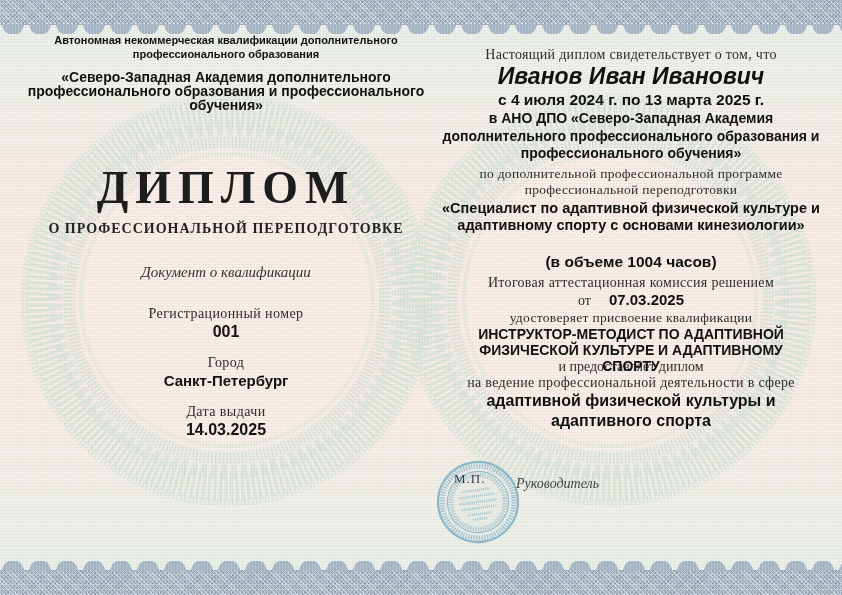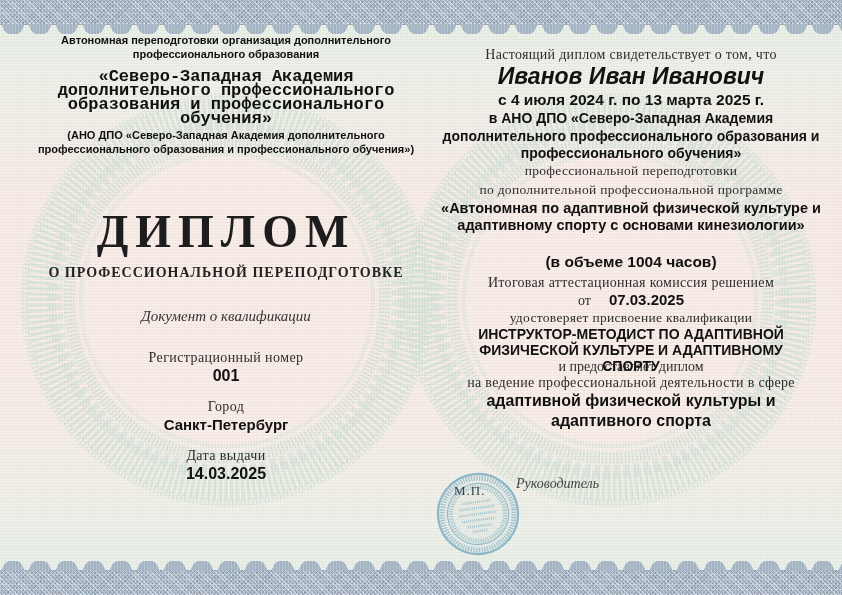--- a/index.html
+++ b/index.html
@@ -39,21 +39,21 @@
     background-image:radial-gradient(circle 11px at 13px 10px, #a2b3c4 97%, rgba(0,0,0,0) 100%);
     background-size:27px 10px;background-repeat:repeat-x;
   }
   
   .rosette{position:absolute;z-index:1;}
   
   .col{position:absolute;z-index:4;text-align:center;}
   .col-left{left:22px;top:34px;width:408px;}
   .col-right{left:441px;top:46px;width:380px;}
   .org-type{font-family:"Liberation Sans",sans-serif;font-weight:bold;font-size:11px;line-height:13.5px;color:#111;}
-  .org-name{font-family:Liberation Mono, monospace;font-weight:bold;font-size:17px;line-height:14px;color:#111;margin-top:9px;}
+  .org-name{font-family:Liberation Sans, sans-serif;font-weight:bold;font-size:14px;line-height:14px;color:#111;margin-top:9px;}
   .org-short{font-family:"Liberation Sans",sans-serif;font-weight:bold;font-size:11px;line-height:13.5px;color:#111;margin-top:3px;}
   .diploma-title{font-size:46px;font-weight:bold;letter-spacing:7px;margin-top:52px;line-height:48px;color:#1d1d1d;}
   .diploma-subtitle{font-size:14px;font-weight:bold;letter-spacing:1px;margin-top:9px;color:#222;}
   .doc-kind{font-style:italic;font-size:15px;margin-top:27px;color:#333;}
   .fld-label{font-size:14px;letter-spacing:.4px;color:#2d2d2d;}
   .fld-value{font-family:"Liberation Sans",sans-serif;font-weight:bold;font-size:16px;color:#111;line-height:19px;}
   .mt48{margin-top:25px;} .mt15{margin-top:14px;}
   .r-serif{font-size:14px;letter-spacing:.3px;line-height:17px;color:#2d2d2d;}
   .r-serif-sm{font-size:13.5px;letter-spacing:.3px;line-height:16px;color:#2d2d2d;}
   .holder-name{font-family:"Liberation Sans",sans-serif;font-weight:bold;font-style:italic;font-size:23px;line-height:27px;color:#111;}
@@ -62,21 +62,21 @@
   .program-name{font-family:"Liberation Sans",sans-serif;font-weight:bold;font-size:14.5px;line-height:17px;color:#111;margin-top:2px;}
   .volume{font-family:"Liberation Sans",sans-serif;font-weight:bold;font-size:15.5px;line-height:18px;color:#111;margin-top:19px;}
   .from-row{font-size:14px;line-height:17px;color:#2d2d2d;}
   .from-row .date{font-family:"Liberation Sans",sans-serif;font-weight:bold;font-size:15px;color:#111;margin-left:18px;}
   .qual{font-family:"Liberation Sans",sans-serif;font-weight:bold;font-size:14px;line-height:16px;color:#111;}
   .overlap-row{position:relative;height:16px;}
   .overlap-row .grants{position:absolute;left:0;right:0;top:1px;font-size:14px;color:#2d2d2d;}
   .overlap-row .qual3{position:absolute;left:0;right:0;top:0;}
   .activity2{font-family:"Liberation Sans",sans-serif;font-weight:bold;font-size:16px;line-height:20px;color:#111;}
   
-  .stamp-area{position:absolute;left:430px;top:466px;width:100px;height:100px;z-index:4;}
+  .stamp-area{position:absolute;left:430px;top:454px;width:100px;height:100px;z-index:4;}
   .mp-label{position:absolute;left:24px;top:17px;font-size:13px;color:#33424a;letter-spacing:1px;z-index:5;}
   .sig-label{position:absolute;left:516px;top:476px;z-index:4;font-style:italic;font-size:14px;color:#3c463f;}
 </style>
 </head>
 <body>
 
 <div class="page">
 
   <div class="band band-top"></div>
   <div class="band band-bottom"></div>
@@ -99,42 +99,41 @@
       <circle r="186" stroke-width="30" stroke-dasharray="3 2.5" opacity=".8"></circle>
       <circle r="172" stroke-width="14" stroke-dasharray="6 4" opacity=".65"></circle>
       <circle r="158" stroke-width="12" stroke-dasharray="2 1.8" opacity=".85"></circle>
       <circle r="146" stroke-width="4" stroke-dasharray="1.5 1.5" opacity=".7"></circle>
     </g>
   </svg>
 
   <div class="texture"></div>
 
   <div class="col col-left">
-    <div class="org-type">Автономная переподготовки организация дополнительного профессионального образования</div>
+    <div class="org-type">Автономная некоммерческая квалификации дополнительного профессионального образования</div>
     <div class="org-name">«Северо-Западная Академия дополнительного профессионального образования и профессионального обучения»</div>
-    <div class="org-short">(АНО ДПО «Северо-Западная Академия дополнительного профессионального образования и профессионального обучения»)</div>
     <div class="diploma-title">ДИПЛОМ</div>
     <div class="diploma-subtitle">О ПРОФЕССИОНАЛЬНОЙ ПЕРЕПОДГОТОВКЕ</div>
     <div class="doc-kind">Документ о квалификации</div>
     <div class="fld-label mt48">Регистрационный номер</div>
     <div class="fld-value">001</div>
     <div class="fld-label mt15">Город</div>
     <div class="fld-value" style="font-size:15px;">Санкт-Петербург</div>
     <div class="fld-label mt15">Дата выдачи</div>
     <div class="fld-value">14.03.2025</div>
   </div>
 
   <div class="col col-right">
     <div class="r-serif">Настоящий диплом свидетельствует о том, что</div>
     <div class="holder-name">Иванов Иван Иванович</div>
     <div class="period">с 4 июля 2024 г. по 13 марта 2025 г.</div>
     <div class="r-org">в АНО ДПО «Северо-Западная Академия дополнительного профессионального образования и профессионального обучения»</div>
+    <div class="r-serif-sm" style="margin-top:3px;">по дополнительной профессиональной программе</div>
     <div class="r-serif-sm">профессиональной переподготовки</div>
-    <div class="r-serif-sm" style="margin-top:3px;">по дополнительной профессиональной программе</div>
-    <div class="program-name">«Автономная по адаптивной физической культуре и адаптивному спорту с основами кинезиологии»</div>
+    <div class="program-name">«Специалист по адаптивной физической культуре и адаптивному спорту с основами кинезиологии»</div>
     <div class="volume">(в объеме 1004 часов)</div>
     <div class="r-serif" style="margin-top:3px;">Итоговая аттестационная комиссия решением</div>
     <div class="from-row">
       <span>от</span><span class="date">07.03.2025</span>
     </div>
     <div class="r-serif-sm" style="margin-top:1px;">удостоверяет присвоение квалификации</div>
     <div class="qual">ИНСТРУКТОР-МЕТОДИСТ ПО АДАПТИВНОЙ</div>
     <div class="qual">ФИЗИЧЕСКОЙ КУЛЬТУРЕ И АДАПТИВНОМУ</div>
     <div class="overlap-row">
       <div class="grants">и предоставляет диплом</div>

